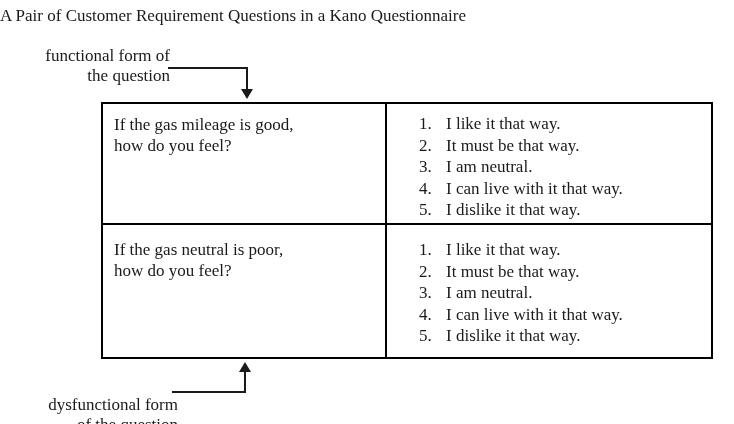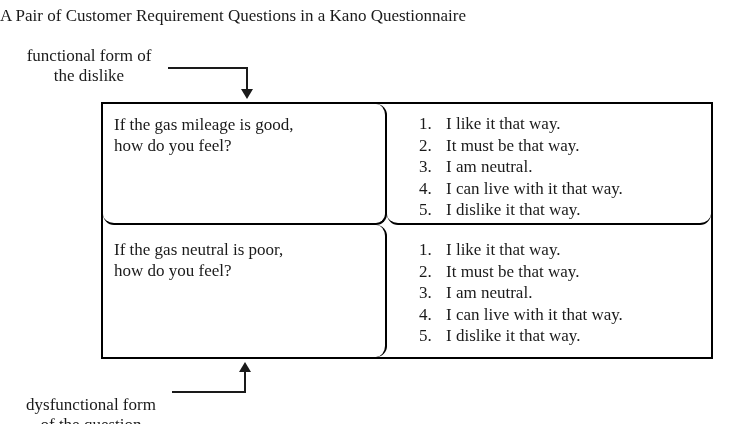--- a/index.html
+++ b/index.html
@@ -20,21 +20,21 @@
     position: absolute;
     top: 6px;
     left: 0;
     width: 100%;
     font-size: 17px;
   }
   .side-label {
     position: absolute;
     font-size: 17px;
     line-height: 20px;
-    text-align: center;
+    text-align: right;
   }
   .label-functional {
     left: 8px;
     top: 46px;
     width: 162px;
   }
   .label-dysfunctional {
     left: 4px;
     top: 374px;
     width: 174px;
@@ -56,21 +56,20 @@
     height: 257px;
     box-sizing: border-box;
     border: 2px solid #000000;
     display: grid;
     grid-template-columns: 284px 1fr;
     grid-template-rows: 121px 1fr;
   }
   .cell {
     box-sizing: border-box;
     font-size: 17px;
-    border-radius: 11px;
   }
   .cell.q {
     border-right: 2px solid #000000;
     padding: 10px 10px 0 11px;
     line-height: 21px;
   }
   .cell.opts {
     padding: 9px 4px 0 32px;
     line-height: 21.6px;
   }
@@ -91,21 +90,21 @@
 </style>
 </head>
 <body>
 
 <div class="stage">
 
   <div class="title">A Pair of Customer Requirement Questions in a Kano Questionnaire</div>
 
   <div class="side-label label-functional">
     <div>functional form of</div>
-    <div>the dislike</div>
+    <div>the question</div>
   </div>
 
   <div class="side-label label-dysfunctional">
     <div>dysfunctional form</div>
     <div>of the question</div>
   </div>
 
   <svg class="arrows" viewBox="0 0 734 424" xmlns="http://www.w3.org/2000/svg">
     <g>
       <path d="M168 68 H247 V90" fill="none" stroke="#1a1a1a" stroke-width="2"></path>

